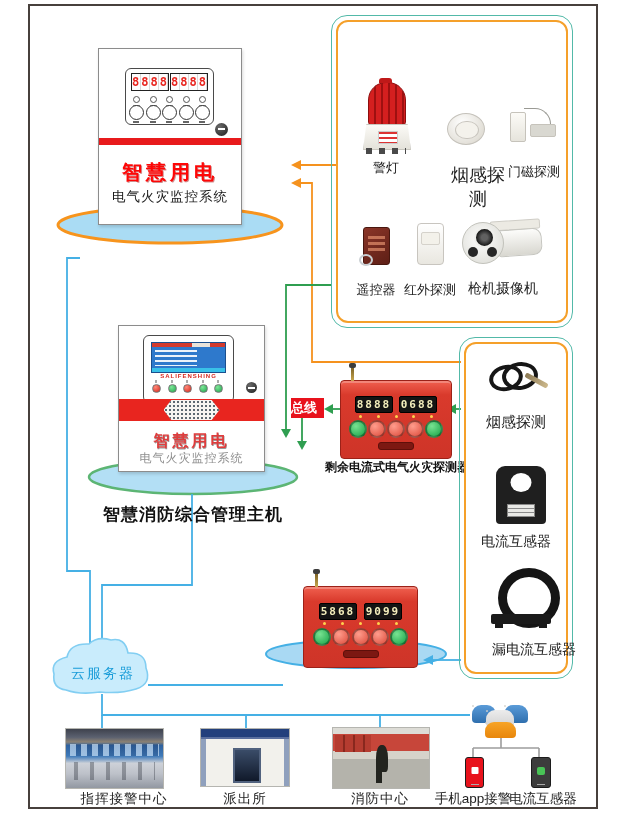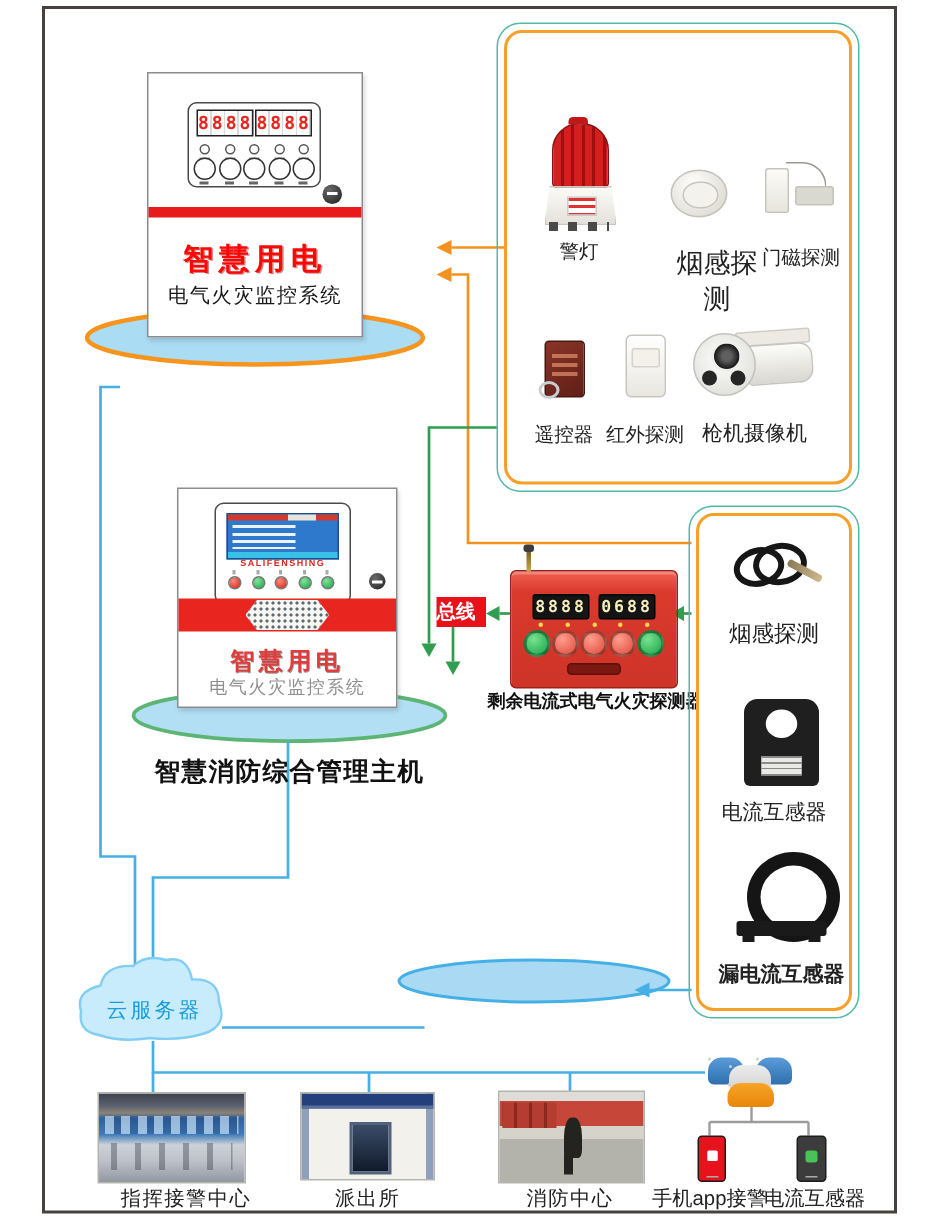--- a/index.html
+++ b/index.html
@@ -310,22 +310,44 @@
     <div class="coil" style="left:15px;top:6px;width:28px;height:20px;transform:rotate(-8deg);"></div>
     <div class="probe" style="left:37px;top:22px;width:25px;height:5px;transform:rotate(28deg);"></div>
   </div>
   <div class="lbl layer" style="left:468px;top:413px;width:96px;font-size:15px;">烟感探测</div>
   <div class="ct layer a" style="left:496px;top:466px;width:50px;height:58px;"></div>
   <div class="lbl layer" style="left:472px;top:533px;width:88px;font-size:14px;">电流互感器</div>
   <div class="a layer" style="left:489px;top:568px;width:64px;height:62px;">
     <div class="lct-ring" style="left:9px;top:0;width:44px;height:42px;"></div>
     <div class="lct-base" style="left:2px;top:46px;width:60px;height:10px;"></div>
   </div>
-  <div class="lbl layer" style="left:470px;top:641px;width:102px;font-size:14px;font-weight:bold;">漏电流互感器</div>
-
+  <div class="lbl layer" style="left:483px;top:641px;width:102px;font-size:14px;">漏电流互感器</div>
+
+  <div class="a layer rdev" style="left:303px;top:586px;width:113px;height:80px;">
+    <div class="ant" style="left:11px;top:-13px;height:13px;"></div>
+    <div class="flexrow" style="left:15px;top:16px;width:83px;">
+      <div class="seg">5868</div>
+      <div class="seg">9099</div>
+    </div>
+    <div class="flexrow" style="left:19px;top:35px;width:75px;">
+      <div class="mdot"></div>
+        <div class="mdot"></div>
+        <div class="mdot"></div>
+        <div class="mdot"></div>
+        <div class="mdot"></div>
+    </div>
+    <div class="flexrow" style="left:9px;top:41px;width:95px;">
+      <div class="rbtn g"></div>
+      <div class="rbtn r"></div>
+      <div class="rbtn r"></div>
+      <div class="rbtn r"></div>
+      <div class="rbtn g"></div>
+    </div>
+    <div class="slot" style="bottom:9px;"></div>
+  </div>
 
   <div class="cap layer" style="left:60px;top:665px;width:86px;font-size:14px;color:#199cd8;letter-spacing:2px;font-weight:400;">云服务器</div>
 
   <div class="photo layer" id="ph1" style="left:65px;top:728px;width:97px;height:59px;"></div>
   <div class="photo layer" id="ph2" style="left:200px;top:728px;width:88px;height:57px;"></div>
   <div class="photo layer" id="ph3" style="left:332px;top:727px;width:96px;height:60px;"></div>
 
   <div class="a layer" style="left:472px;top:692px;width:58px;height:46px;">
     <div class="person p-blue" style="left:0;top:13px;width:24px;height:18px;">
     </div>

